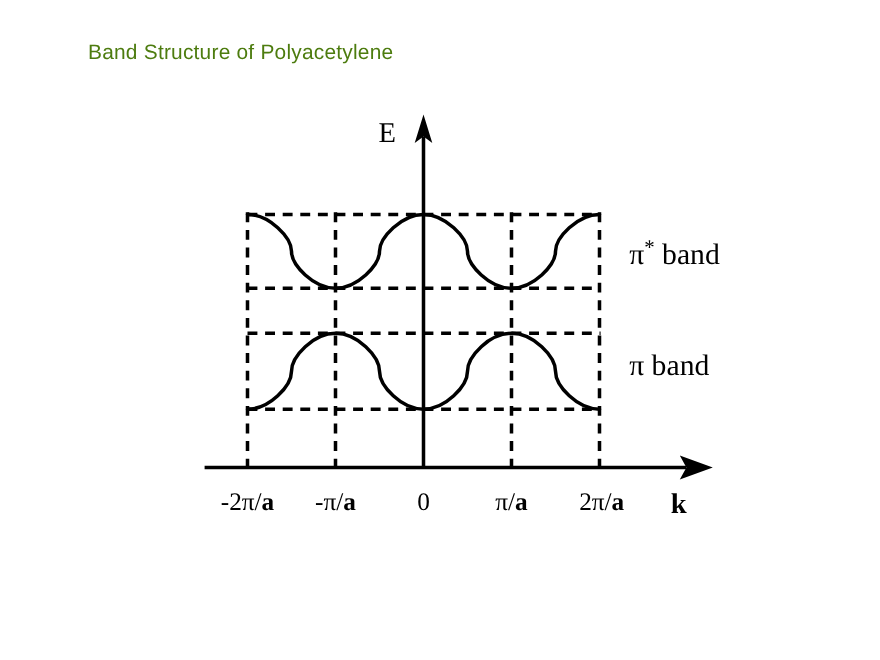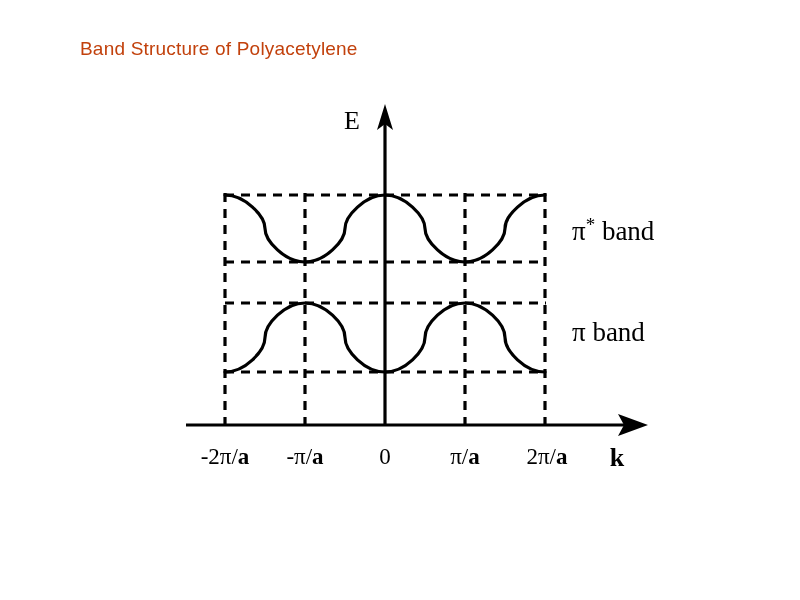--- a/index.html
+++ b/index.html
@@ -15,21 +15,21 @@
     overflow: hidden;
     font-family: "Liberation Sans", sans-serif;
   }
   #title {
     position: absolute;
     left: 80px;
     top: 38px;
     font-family: "Liberation Sans", sans-serif;
     font-size: 19px;
     font-weight: 400;
-    color: #c2410c;
+    color: #4d7c0f;
     letter-spacing: 0.2px;
     white-space: nowrap;
   }
   #figure {
     position: absolute;
     left: 0;
     top: 0;
   }
   .axis-line { stroke: #000000; stroke-width: 3.2; stroke-linecap: butt; }
   .axis-head { fill: #000000; }

